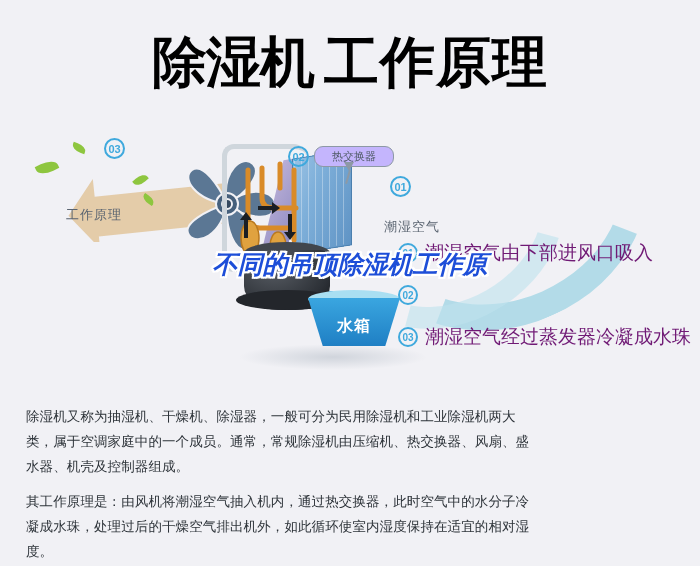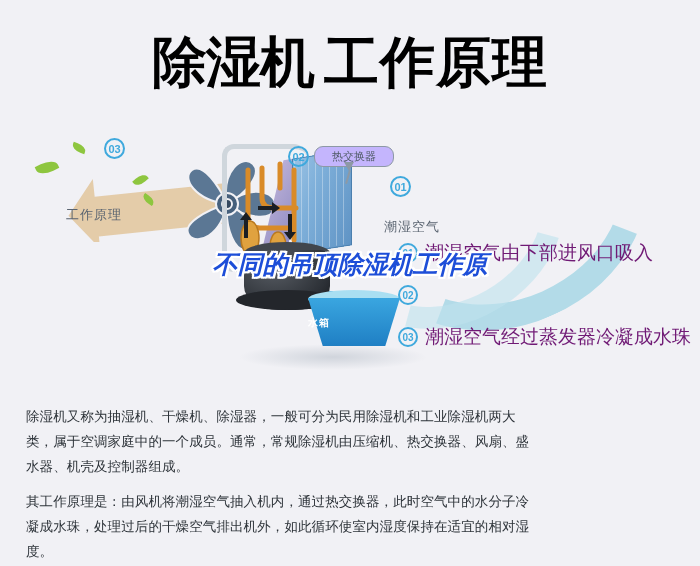--- a/index.html
+++ b/index.html
@@ -119,22 +119,22 @@
   .tank-top{
     position:absolute; left:0; top:0; width:92px; height:18px;
     background:#a9dff2; border-radius:50%;
   }
   .tank-body{
     position:absolute; left:0; top:8px; width:92px; height:48px;
     background:linear-gradient(180deg,#3aa6e0 0%,#1f7fc4 100%);
     clip-path:polygon(0 0,100% 0,84% 100%,16% 100%);
   }
   .tank-label{
-    position:absolute; left:0; top:26px; width:92px; text-align:left;
-    color:#fff; font-size:10px; font-weight:bold; letter-spacing:1px;
+    position:absolute; left:0; top:26px; width:92px; text-align:center;
+    color:#fff; font-size:16px; font-weight:bold; letter-spacing:1px;
   }
   .shadow-ell{
     position:absolute; left:238px; top:222px; width:190px; height:26px;
     background:radial-gradient(ellipse,rgba(90,110,130,.22) 0%,rgba(90,110,130,0) 70%);
   }
 
   
   .badge{
     position:absolute;
     width:21px; height:21px; border-radius:50%;

